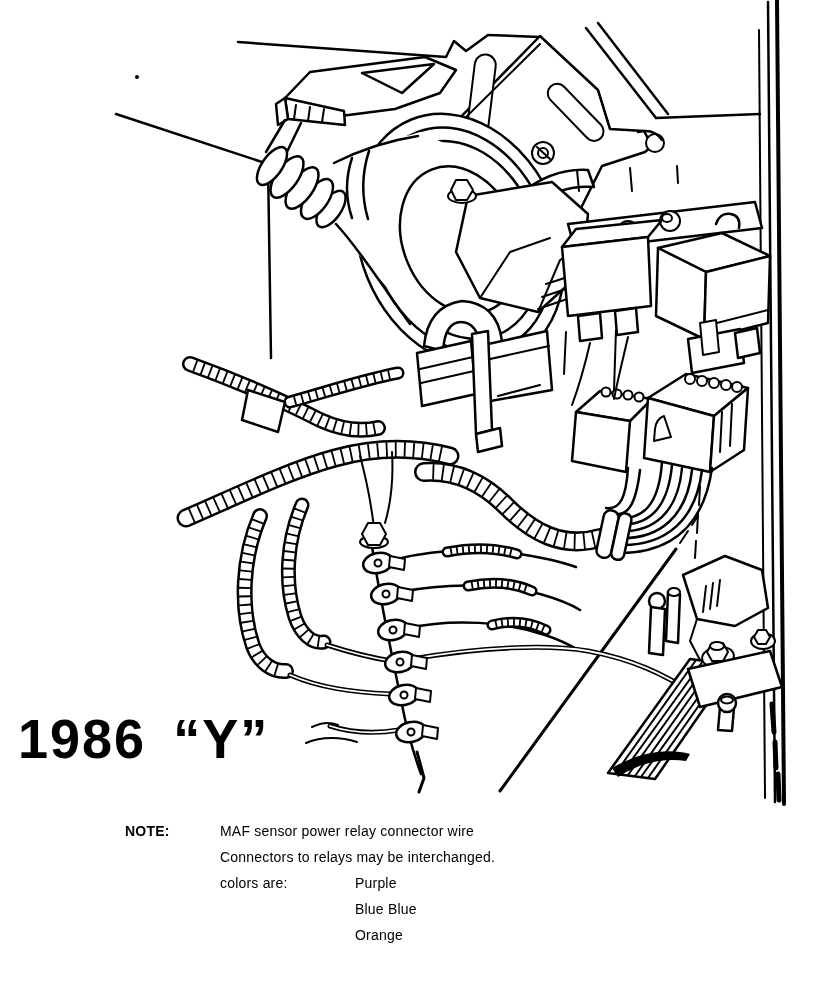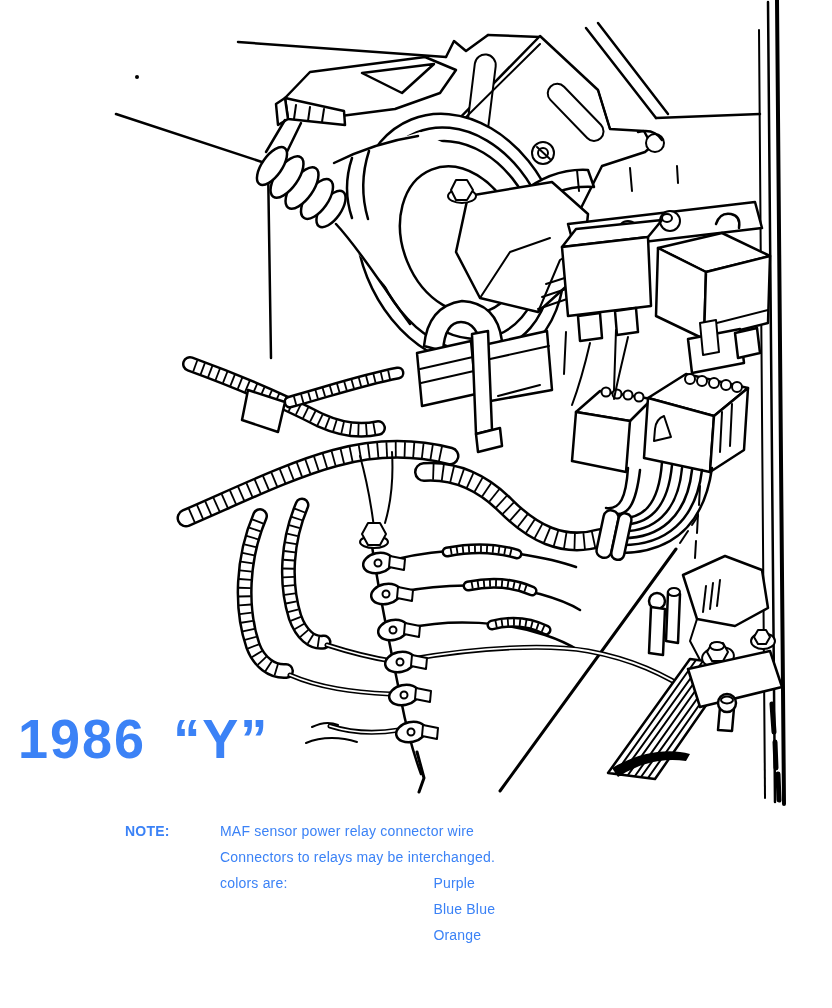--- a/index.html
+++ b/index.html
@@ -1,18 +1,18 @@
 <!DOCTYPE html>
 <html><head>
 <meta charset="utf-8">
 <style>
   html,body{margin:0;padding:0;background:#e8e8e8;}
   .page{
     position:relative;width:832px;height:1008px;background:#ffffff;
-    overflow:hidden;font-family:"Liberation Sans",sans-serif;color:#3b82f6;
+    overflow:hidden;font-family:"Liberation Sans",sans-serif;color:#000000;
   }
   .art{position:absolute;left:0;top:0;}
   
   .ln{stroke:#000;stroke-width:2.5;fill:none;stroke-linecap:round;stroke-linejoin:round}
   .l2{stroke:#000;stroke-width:2;fill:none;stroke-linecap:round;stroke-linejoin:round}
   .l3{stroke:#000;stroke-width:3;fill:none;stroke-linecap:round;stroke-linejoin:round}
   .l4{stroke:#000;stroke-width:4;fill:none;stroke-linecap:round}
   .l5{stroke:#000;stroke-width:5;fill:none;stroke-linecap:round}
   .s{fill:#fff;stroke:#000;stroke-width:2.5;stroke-linejoin:round;stroke-linecap:round}
   .s2{fill:#fff;stroke:#000;stroke-width:2;stroke-linejoin:round;stroke-linecap:round}
@@ -26,23 +26,23 @@
     line-height:1;white-space:nowrap;
     transform:scaleY(1.04);transform-origin:left top;
   }
   
   .note{
     position:absolute;left:125px;top:818px;display:flex;
     font-size:14px;line-height:26px;letter-spacing:0.2px;
   }
   .note-label{font-weight:bold;width:95px;flex:none;}
   .note-body{}
-  .colors-row{display:flex;justify-content:space-between;}
+  .colors-row{display:flex;}
   .colors-prefix{width:135px;flex:none;}
-  .colors-col div{white-space:nowrap;margin-left:23px;}
+  .colors-col div{white-space:nowrap;}
 </style>
 </head>
 <body>
 
 <div class="page">
 
   <svg class="art" width="832" height="1008" viewBox="0 0 832 1008">
 
     <g>
       <path class="ln" d="M238,42 L446,57"></path>

